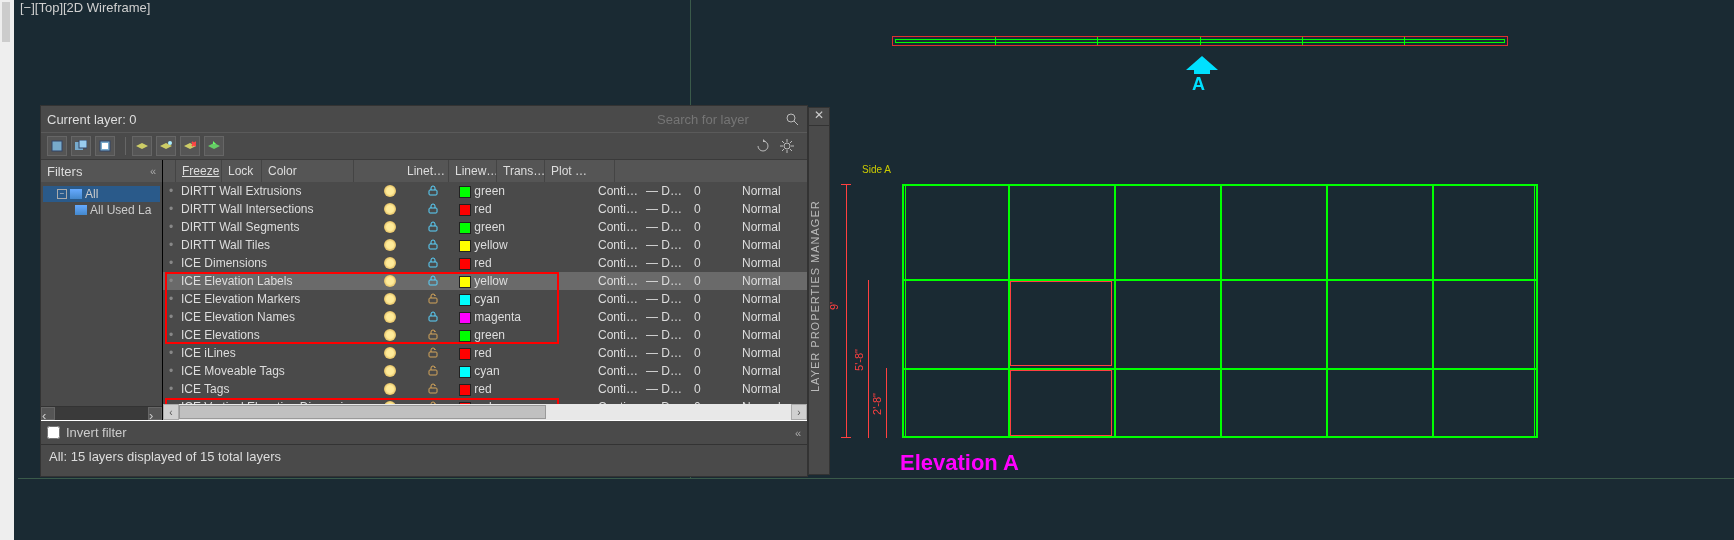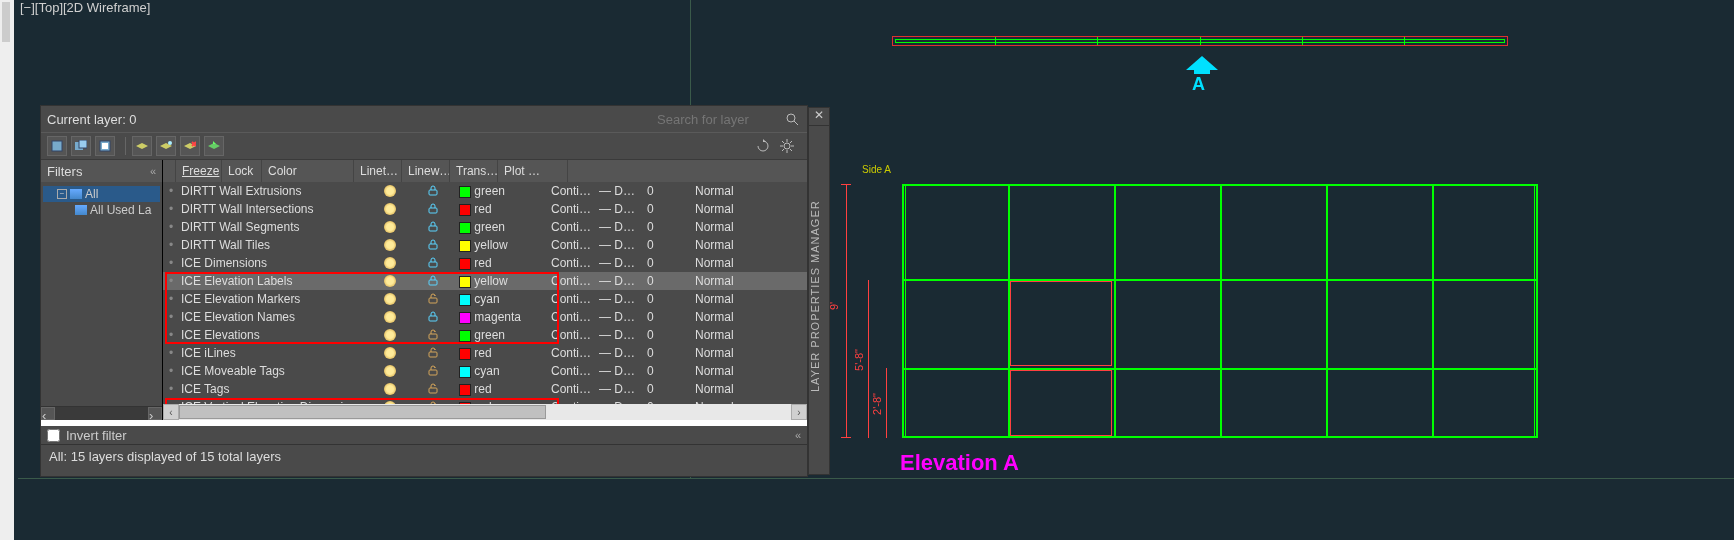--- a/index.html
+++ b/index.html
@@ -77,31 +77,31 @@
   .lock-closed svg path{stroke:#5ad4ff;}
   .lock-open svg path{stroke:#d4a55a;}
   .swatch { width: 12px; height: 12px; border: 1px solid #222; display:inline-block; vertical-align:middle;}
   .highlight-box { position: absolute; border: 2px solid #ff0000; pointer-events: none; }
   
   .col-status{width:12px;}
   .col-name{width:192px;}
   .col-freeze{width:46px; text-align:right;text-decoration:underline;}
   .col-lock{width:40px; text-align:center;}
   .col-color{width:92px;}
-  .col-linetype{width:48px;}
+  .col-linetype{width:48px;margin-left:47px;}
   .col-linew{width:48px;}
   .col-trans{width:48px;}
   .col-plot{width:70px;}
   
   .hscroll { height: 16px; display: flex; background: #e8e8e8; }
   .hscroll .btn{width:16px;background:#d0d0d0;border:1px solid #aaa;display:flex;align-items:center;justify-content:center;font-size:10px;color:#555;}
   .hscroll .track{flex:1;position:relative;}
   .hscroll .thumb{position:absolute;top:1px;bottom:1px;background:#c0c0c0;border:1px solid #999;}
   
-  .invert-row { display:flex; align-items:center; padding:4px 6px; height:24px; border-top:6px solid #ffffff;}
+  .invert-row { display:flex; align-items:center; padding:4px 6px; height:24px; border-top:1px solid #ffffff;}
   .invert-row input{margin-right:6px;}
   .invert-row .collapse{margin-left:auto;font-size:11px;color:#aaa;}
   
   .status-bar { padding: 4px 8px; color: #ddd; border-top: 1px solid #333; background:#4a4a4a; height:22px;}
   
   .side-tab { position: absolute; left: 808px; top: 107px; width: 22px; height: 368px; background: #4a4a4a; border:1px solid #333; }
   .side-tab .close { width:100%; height:18px; color:#ccc; text-align:center; font-size:12px; cursor:pointer; border-bottom:1px solid #333;}
   .side-tab .label { writing-mode: vertical-rl; transform: rotate(180deg); color:#bbb; font-size:11px; padding:10px 0; text-align:center; height:340px; letter-spacing:1px;}
   
   .left-edge{position:absolute;left:0;top:0;width:14px;height:540px;background:#eee;}

